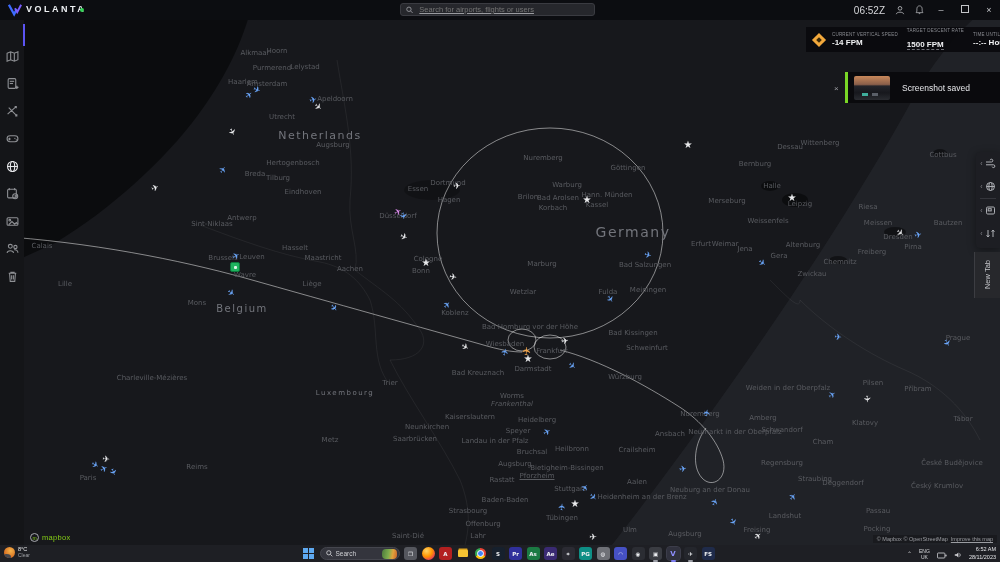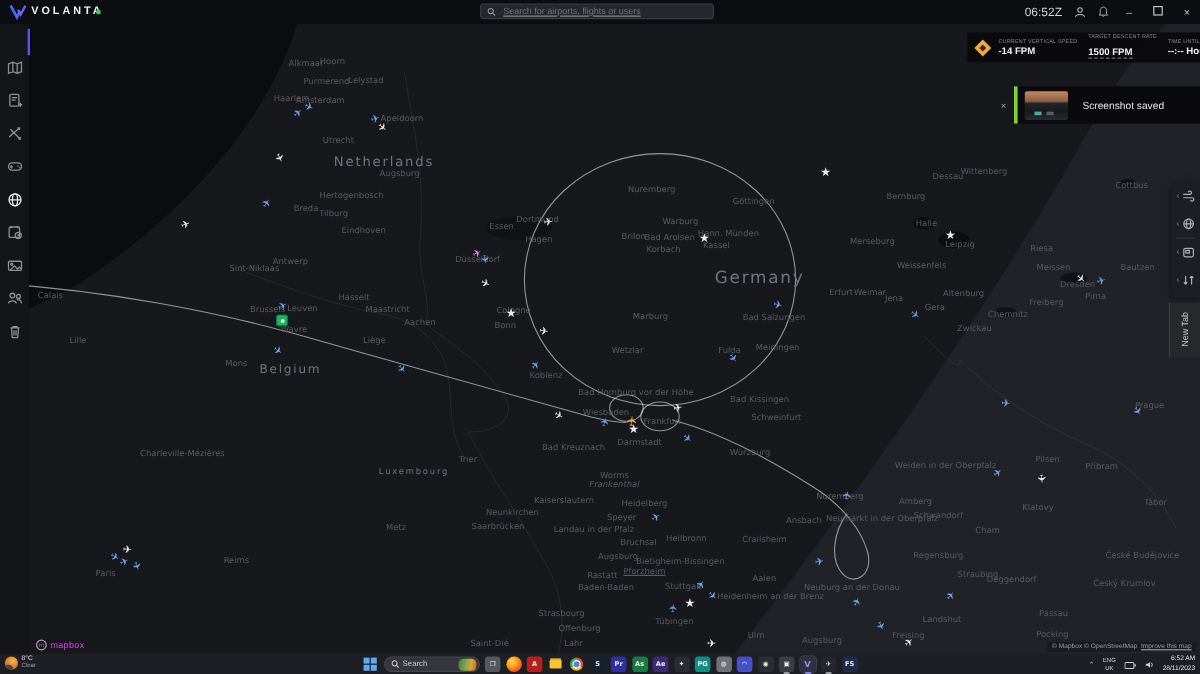--- a/index.html
+++ b/index.html
@@ -89,21 +89,21 @@
   .tool svg{stroke:#aeb0b5;fill:none;stroke-width:1;}
   .tool-div{height:1px;background:#34353b;margin:0 4px;}
   #edgetab{position:absolute;right:0;top:252px;width:25px;height:46px;background:#27282c;border-left:1px solid #3c3d42;
     z-index:30;display:flex;align-items:center;justify-content:center;}
   #edgetab span{writing-mode:vertical-rl;transform:rotate(180deg);font-size:7.5px;color:#c6c7cb;}
 
   
   #attrib{position:absolute;right:3px;bottom:19px;background:rgba(23,24,28,.75);font-size:5.5px;color:#9b9da2;
     padding:1px 4px;z-index:20;}
   #attrib u{margin-left:3px;}
-  #mblogo{position:absolute;left:30px;bottom:20px;display:flex;align-items:flex-end;gap:3px;z-index:20;color:#d946ef;}
+  #mblogo{position:absolute;left:30px;bottom:20px;display:flex;align-items:flex-end;gap:3px;z-index:20;color:#84cc16;}
   #mblogo .mb-circ{width:9px;height:9px;border:1.4px solid #a7a9ae;border-radius:50%;box-sizing:border-box;
     display:flex;align-items:center;justify-content:center;font-size:5px;}
   #mblogo .mb-text{font-size:7.5px;letter-spacing:.3px;}
 
   
   #taskbar{position:absolute;left:0;bottom:0;width:1000px;height:17px;background:#1e1f24;z-index:70;}
   .weather{position:absolute;left:4px;top:1px;display:flex;align-items:center;gap:3px;}
   .w-icon{width:11px;height:11px;border-radius:50%;background:radial-gradient(circle at 60% 35%,#f6b44a,#d4691f 75%);
     position:relative;overflow:hidden;}
   .w-icon i{position:absolute;left:-2px;bottom:-2px;width:9px;height:6px;background:#44474f;border-radius:50%;}
@@ -217,21 +217,21 @@
         <span class="city" style="left: 518px; top: 431px;">Speyer</span>
         <span class="city" style="left: 427px; top: 427px;">Neunkirchen</span>
         <span class="city" style="left: 415px; top: 439px;">Saarbrücken</span>
         <span class="city" style="left: 495px; top: 441px;">Landau in der Pfalz</span>
         <span class="city" style="left: 532px; top: 452px;">Bruchsal</span>
         <span class="city" style="left: 572px; top: 449px;">Heilbronn</span>
         <span class="city" style="left: 515px; top: 464px;">Augsburg</span>
         <span class="city" style="left: 537px; top: 476px; text-decoration: underline;">Pforzheim</span>
         <span class="city" style="left: 567px; top: 468px;">Bietigheim-Bissingen</span>
         <span class="city" style="left: 502px; top: 480px;">Rastatt</span>
-        <span class="city" style="left: 505px; top: 490px; text-align: right;">Baden-Baden</span>
+        <span class="city" style="left: 505px; top: 500px; text-align: right;">Baden-Baden</span>
         <span class="city" style="left: 468px; top: 511px;">Strasbourg</span>
         <span class="city" style="left: 483px; top: 524px;">Offenburg</span>
         <span class="city" style="left: 478px; top: 536px;">Lahr</span>
         <span class="city" style="left: 570px; top: 489px;">Stuttgart</span>
         <span class="city" style="left: 562px; top: 518px;">Tübingen</span>
         <span class="city" style="left: 542px; top: 264px;">Marburg</span>
         <span class="city" style="left: 523px; top: 292px;">Wetzlar</span>
         <span class="city" style="left: 530px; top: 327px;">Bad Homburg vor der Höhe</span>
         <span class="city" style="left: 608px; top: 292px;">Fulda</span>
         <span class="city" style="left: 597px; top: 205px;">Kassel</span>

